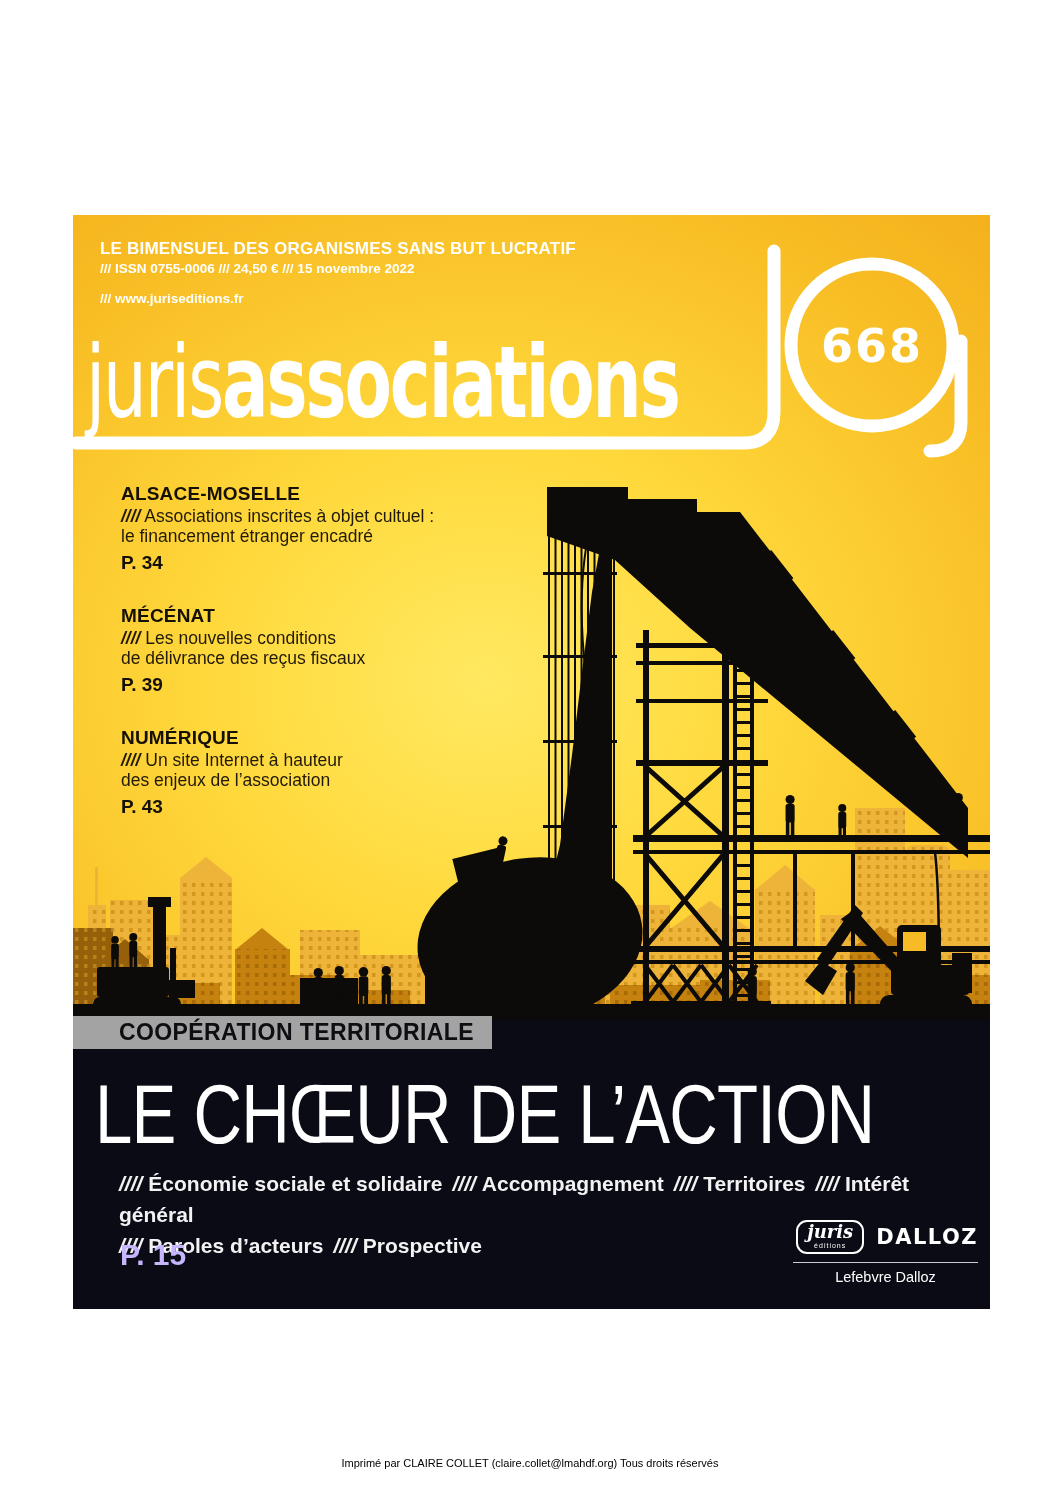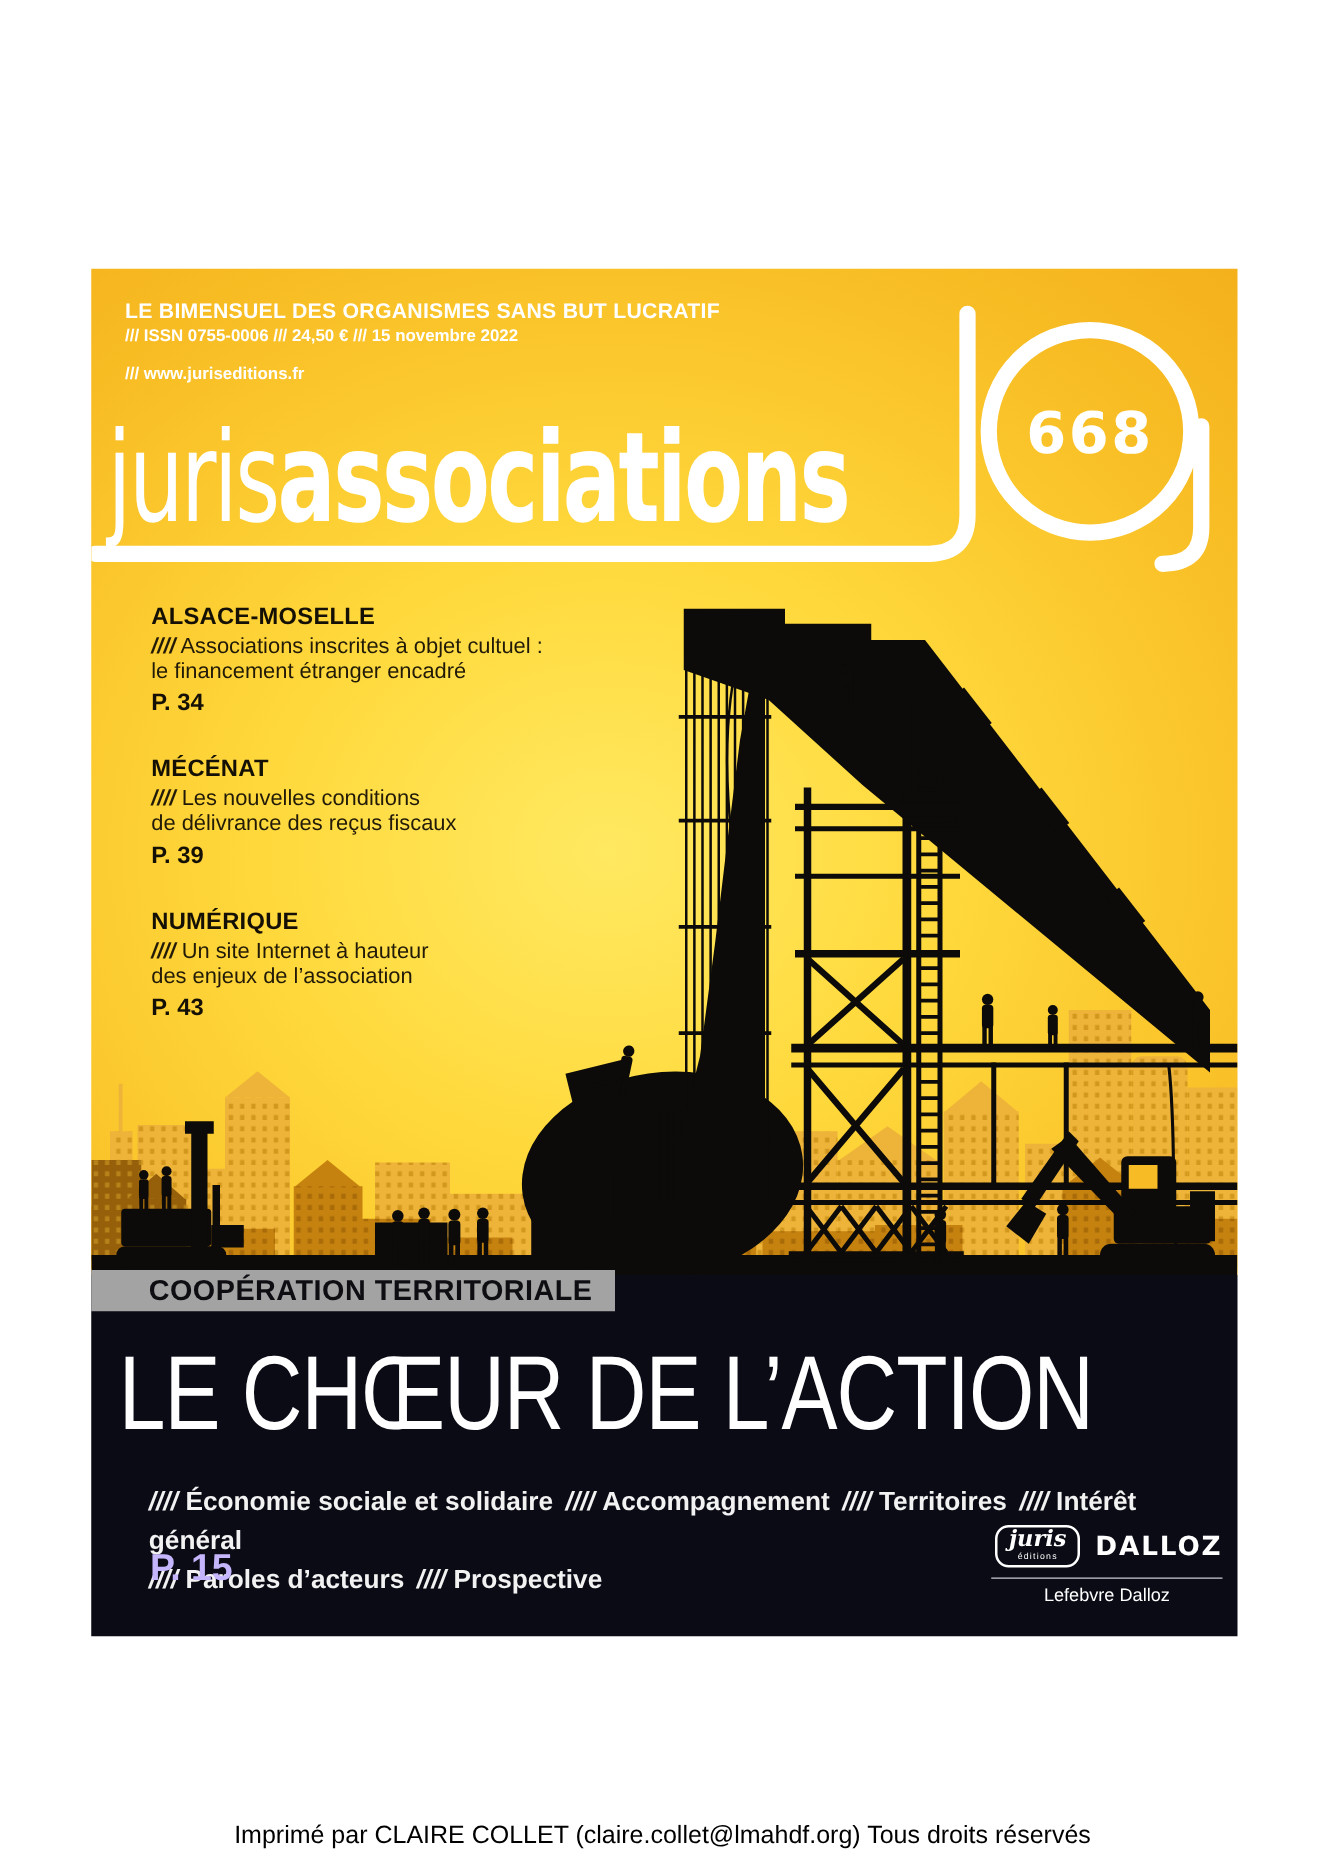--- a/index.html
+++ b/index.html
@@ -21,33 +21,33 @@
   .article{margin-bottom:31px;}
   .article .cat{font-size:19px;font-weight:800;color:#151005;margin-bottom:2px;letter-spacing:.2px;}
   .article .body{font-size:17.5px;line-height:1.14;color:#221a08;}
   .article .pg{font-size:19px;font-weight:800;color:#151005;margin-top:5px;}
   .sl{font-style:italic;font-weight:800;}
   .kicker{position:absolute;left:0;top:801px;z-index:5;background:#a3a3a3;color:#0d0d12;
           height:33px;line-height:33px;padding:0 18px 0 46px;font-size:23px;font-weight:800;letter-spacing:.4px;}
   .cover-dark{position:relative;width:917px;height:289px;background:#0a0b15;}
   .headline{position:absolute;left:22px;top:52px;color:#fff;font-size:84px;font-weight:400;letter-spacing:-1px;
             white-space:nowrap;transform:scaleX(.8);transform-origin:left top;line-height:1;}
-  .tags{position:absolute;left:46px;top:148px;color:#f2f2f2;font-size:21px;font-weight:600;line-height:31px;margin-top:18px;}
+  .tags{position:absolute;left:46px;top:148px;color:#f2f2f2;font-size:21px;font-weight:600;line-height:31px;}
   .tags .sl{margin-right:6px;}
   .tags span.tg{margin-right:10px;}
   .pref{position:absolute;left:47px;top:218px;color:#c4b5fd;font-size:30px;font-weight:800;}
   .brands{position:absolute;right:12px;top:200px;width:185px;color:#fff;}
   .brand-row{display:flex;align-items:center;justify-content:flex-end;gap:12px;}
   .juris-box{border:2px solid #fff;border-radius:11px;padding:1px 9px 3px;display:flex;flex-direction:column;align-items:center;line-height:1;}
   .juris-box .jn{font-family:"DejaVu Serif",serif;font-style:italic;font-weight:700;font-size:18px;}
   .juris-box .ed{font-size:7px;letter-spacing:1px;margin-top:1px;}
   .dalloz{font-family:"DejaVu Sans",sans-serif;font-size:21px;font-weight:700;letter-spacing:1.5px;}
   .brand-line{border-top:1px solid #c9ccd4;margin:8px 0 6px;}
   .lefebvre{text-align:center;font-size:14.5px;font-weight:400;}
-  .footer{position:absolute;left:0;top:1457px;width:100%;text-align:center;color:#000;font-size:20px;}
+  .footer{position:absolute;left:0;top:1457px;width:100%;text-align:center;color:#000;font-size:11px;}
 </style>
 </head>
 <body>
 
 <div class="page">
   <div class="cover">
 
     <div class="cover-orange">
 
       <svg class="illu" width="917" height="805" viewBox="0 0 917 805">

